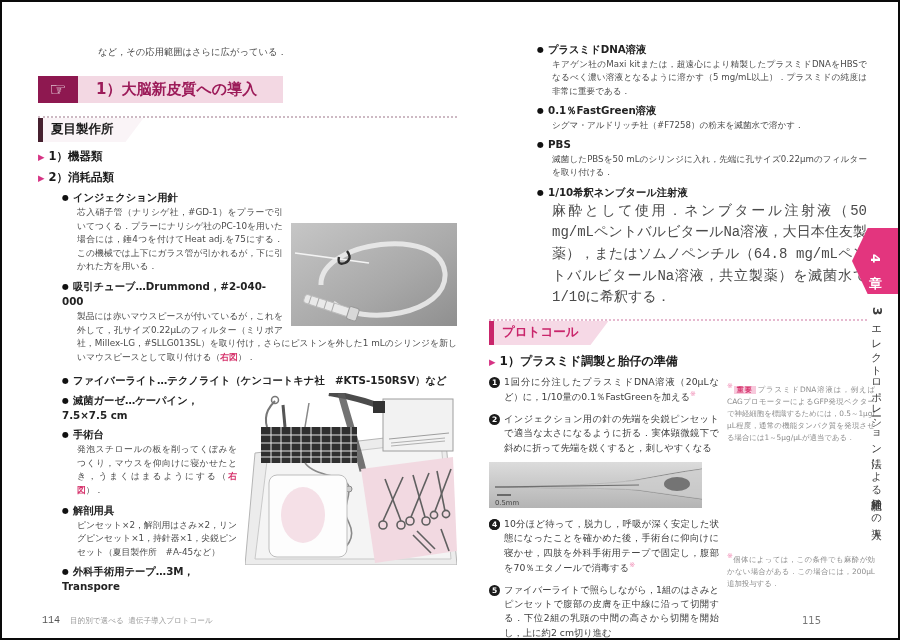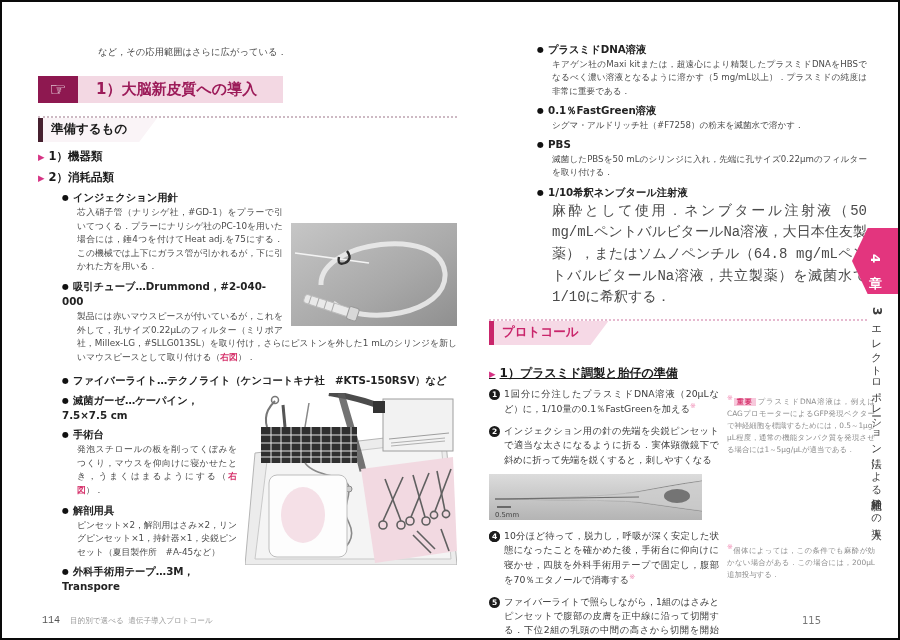--- a/index.html
+++ b/index.html
@@ -52,21 +52,21 @@
     <div style="font-size:9.3px;color:#4a4a4a;margin-left:60px;">など，その応用範囲はさらに広がっている．</div>
 
     
     <div style="display:flex;margin-top:17px;height:27px;">
       <div style="width:40px;background:#8e1850;color:#fff;font-size:19px;line-height:27px;text-align:center;">☞</div>
       <div style="background:#f3d8e3;padding:0 26px 0 18px;line-height:27px;font-weight:bold;font-size:15px;color:#9c1b59;">1）大脳新皮質への導入</div>
     </div>
 
     
     <div class="sec-rule" style="margin-top:13px;"></div>
-    <div class="sec-tab">準備するもの</div>
+    <div class="sec-tab">夏目製作所</div>
 
     
     <div class="subhead" style="margin-top:7px;">
       <span class="tri">▶</span><span>1）機器類</span>
     </div>
 
     
     <div class="subhead" style="margin-top:6px;">
       <span class="tri">▶</span><span>2）消耗品類</span>
     </div>
@@ -217,21 +217,21 @@
 
       <div class="bullet-title">
         <span class="dot">●</span><span>1/10希釈ネンブタール注射液</span></div>
       <div class="desc" style="font-size:14px;font-family:Liberation Mono, monospace;">麻酔として使用．ネンブタール注射液（50 mg/mLペントバルビタールNa溶液，大日本住友製薬），またはソムノペンチル（64.8 mg/mLペントバルビタールNa溶液，共立製薬）を滅菌水で1/10に希釈する．</div>
     </div>
 
     
     <div class="sec-rule" style="border-top-color:#e6b9cf;margin-top:10px;"></div>
     <div class="sec-tab pink">プロトコール</div>
 
-    <div class="subhead" style="font-size:12px;margin-top:20px;text-decoration:underline;">
+    <div class="subhead" style="font-size:12px;margin-top:8px;">
       <span class="tri">▶</span><span>1）プラスミド調製と胎仔の準備</span>
     </div>
 
     
     <div style="position:relative;">
       <div style="width:230px;">
         <div class="step">
           <span class="stepnum">1</span><span>1回分に分注したプラスミドDNA溶液（20μLなど）に，1/10量の0.1％FastGreenを加える</span><span class="mark">※</span>
         </div>
         <div class="step">
@@ -318,21 +318,21 @@
             <polygon points="76,79 70,76 70,81" fill="#555"></polygon>
           </svg>
           
           
         </div>
       </div>
 
       <div class="note" style="left:238px;top:6px;">
         <span class="mark">※</span><span class="imp-chip">重要</span><span>プラスミドDNA溶液は，例えばCAGプロモーターによるGFP発現ベクターで神経細胞を標識するためには，0.5～1μg/μL程度，通常の機能タンパク質を発現させる場合には1～5μg/μLが適当である．</span>
       </div>
-      <div class="note" style="left:238px;top:155px;">
+      <div class="note" style="left:238px;top:176px;">
         <span class="mark">※</span><span>個体によっては，この条件でも麻酔が効かない場合がある．この場合には，200μL追加投与する．</span>
       </div>
     </div>
   </div>
 
   <div class="chap-tab">
     <span>4章</span>
   </div>
   <div class="side-title">
     <b>3</b><span>エレクトロポレーション法による神経細胞への導入</span>

